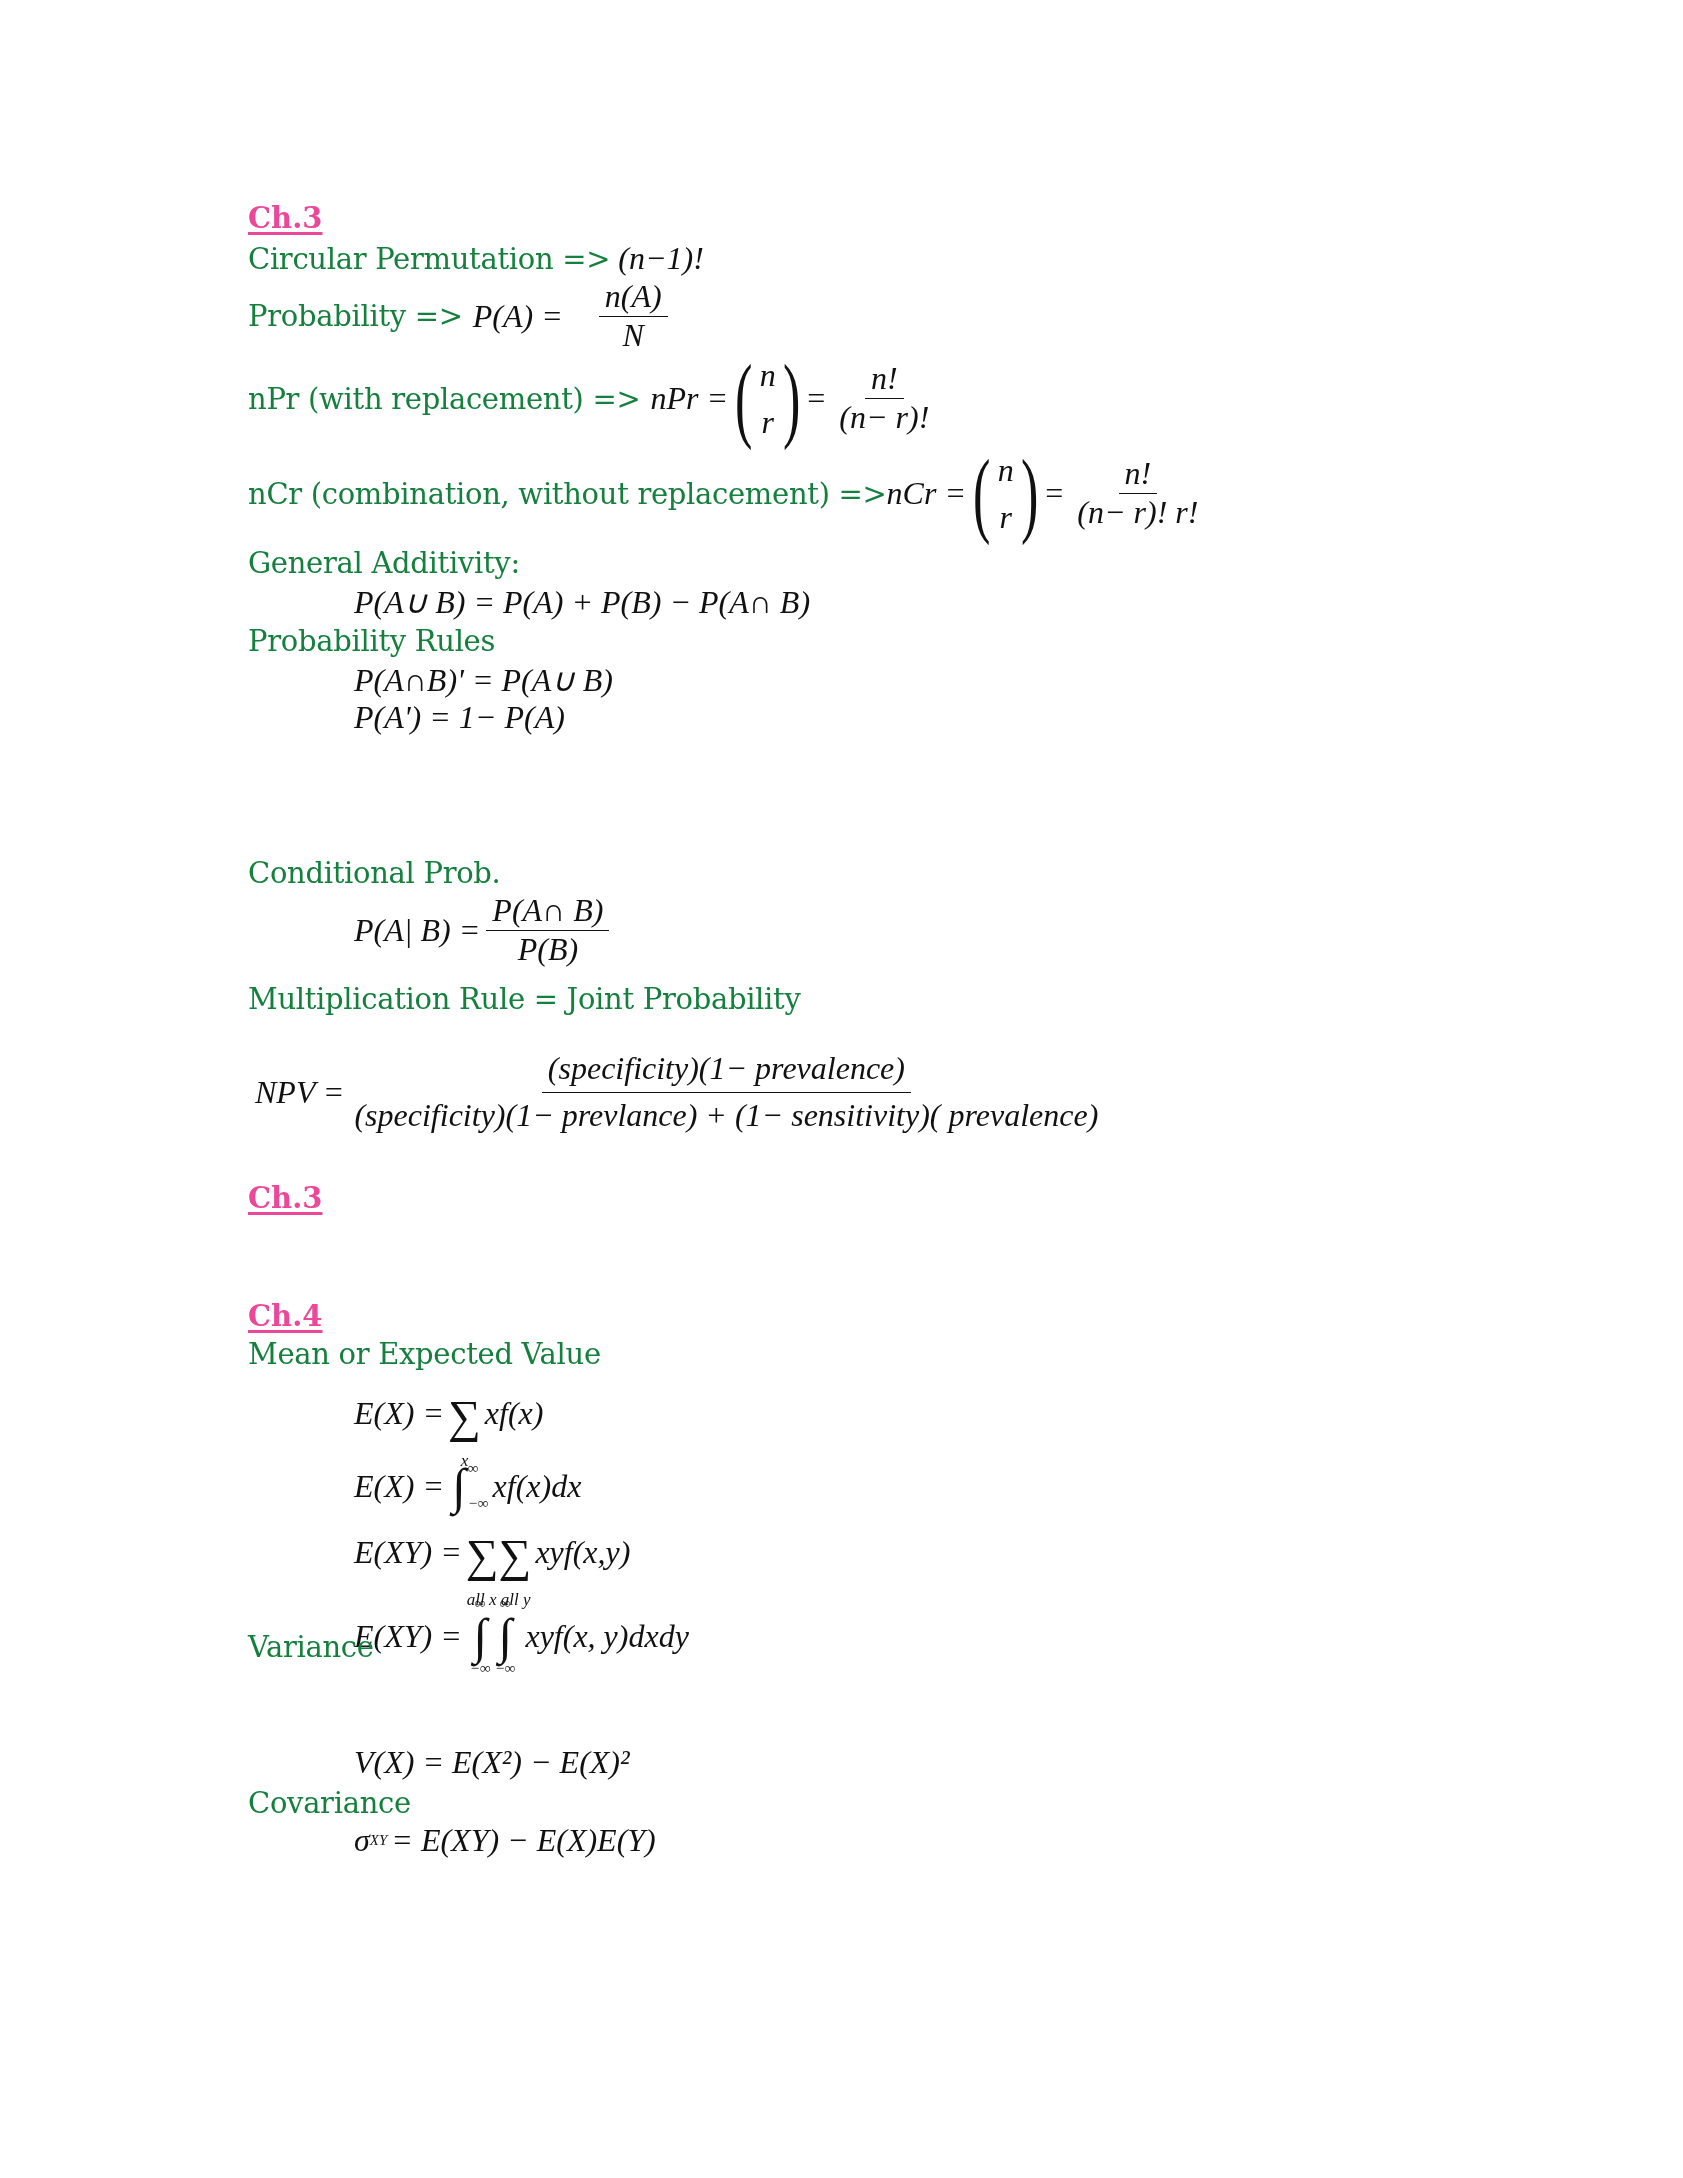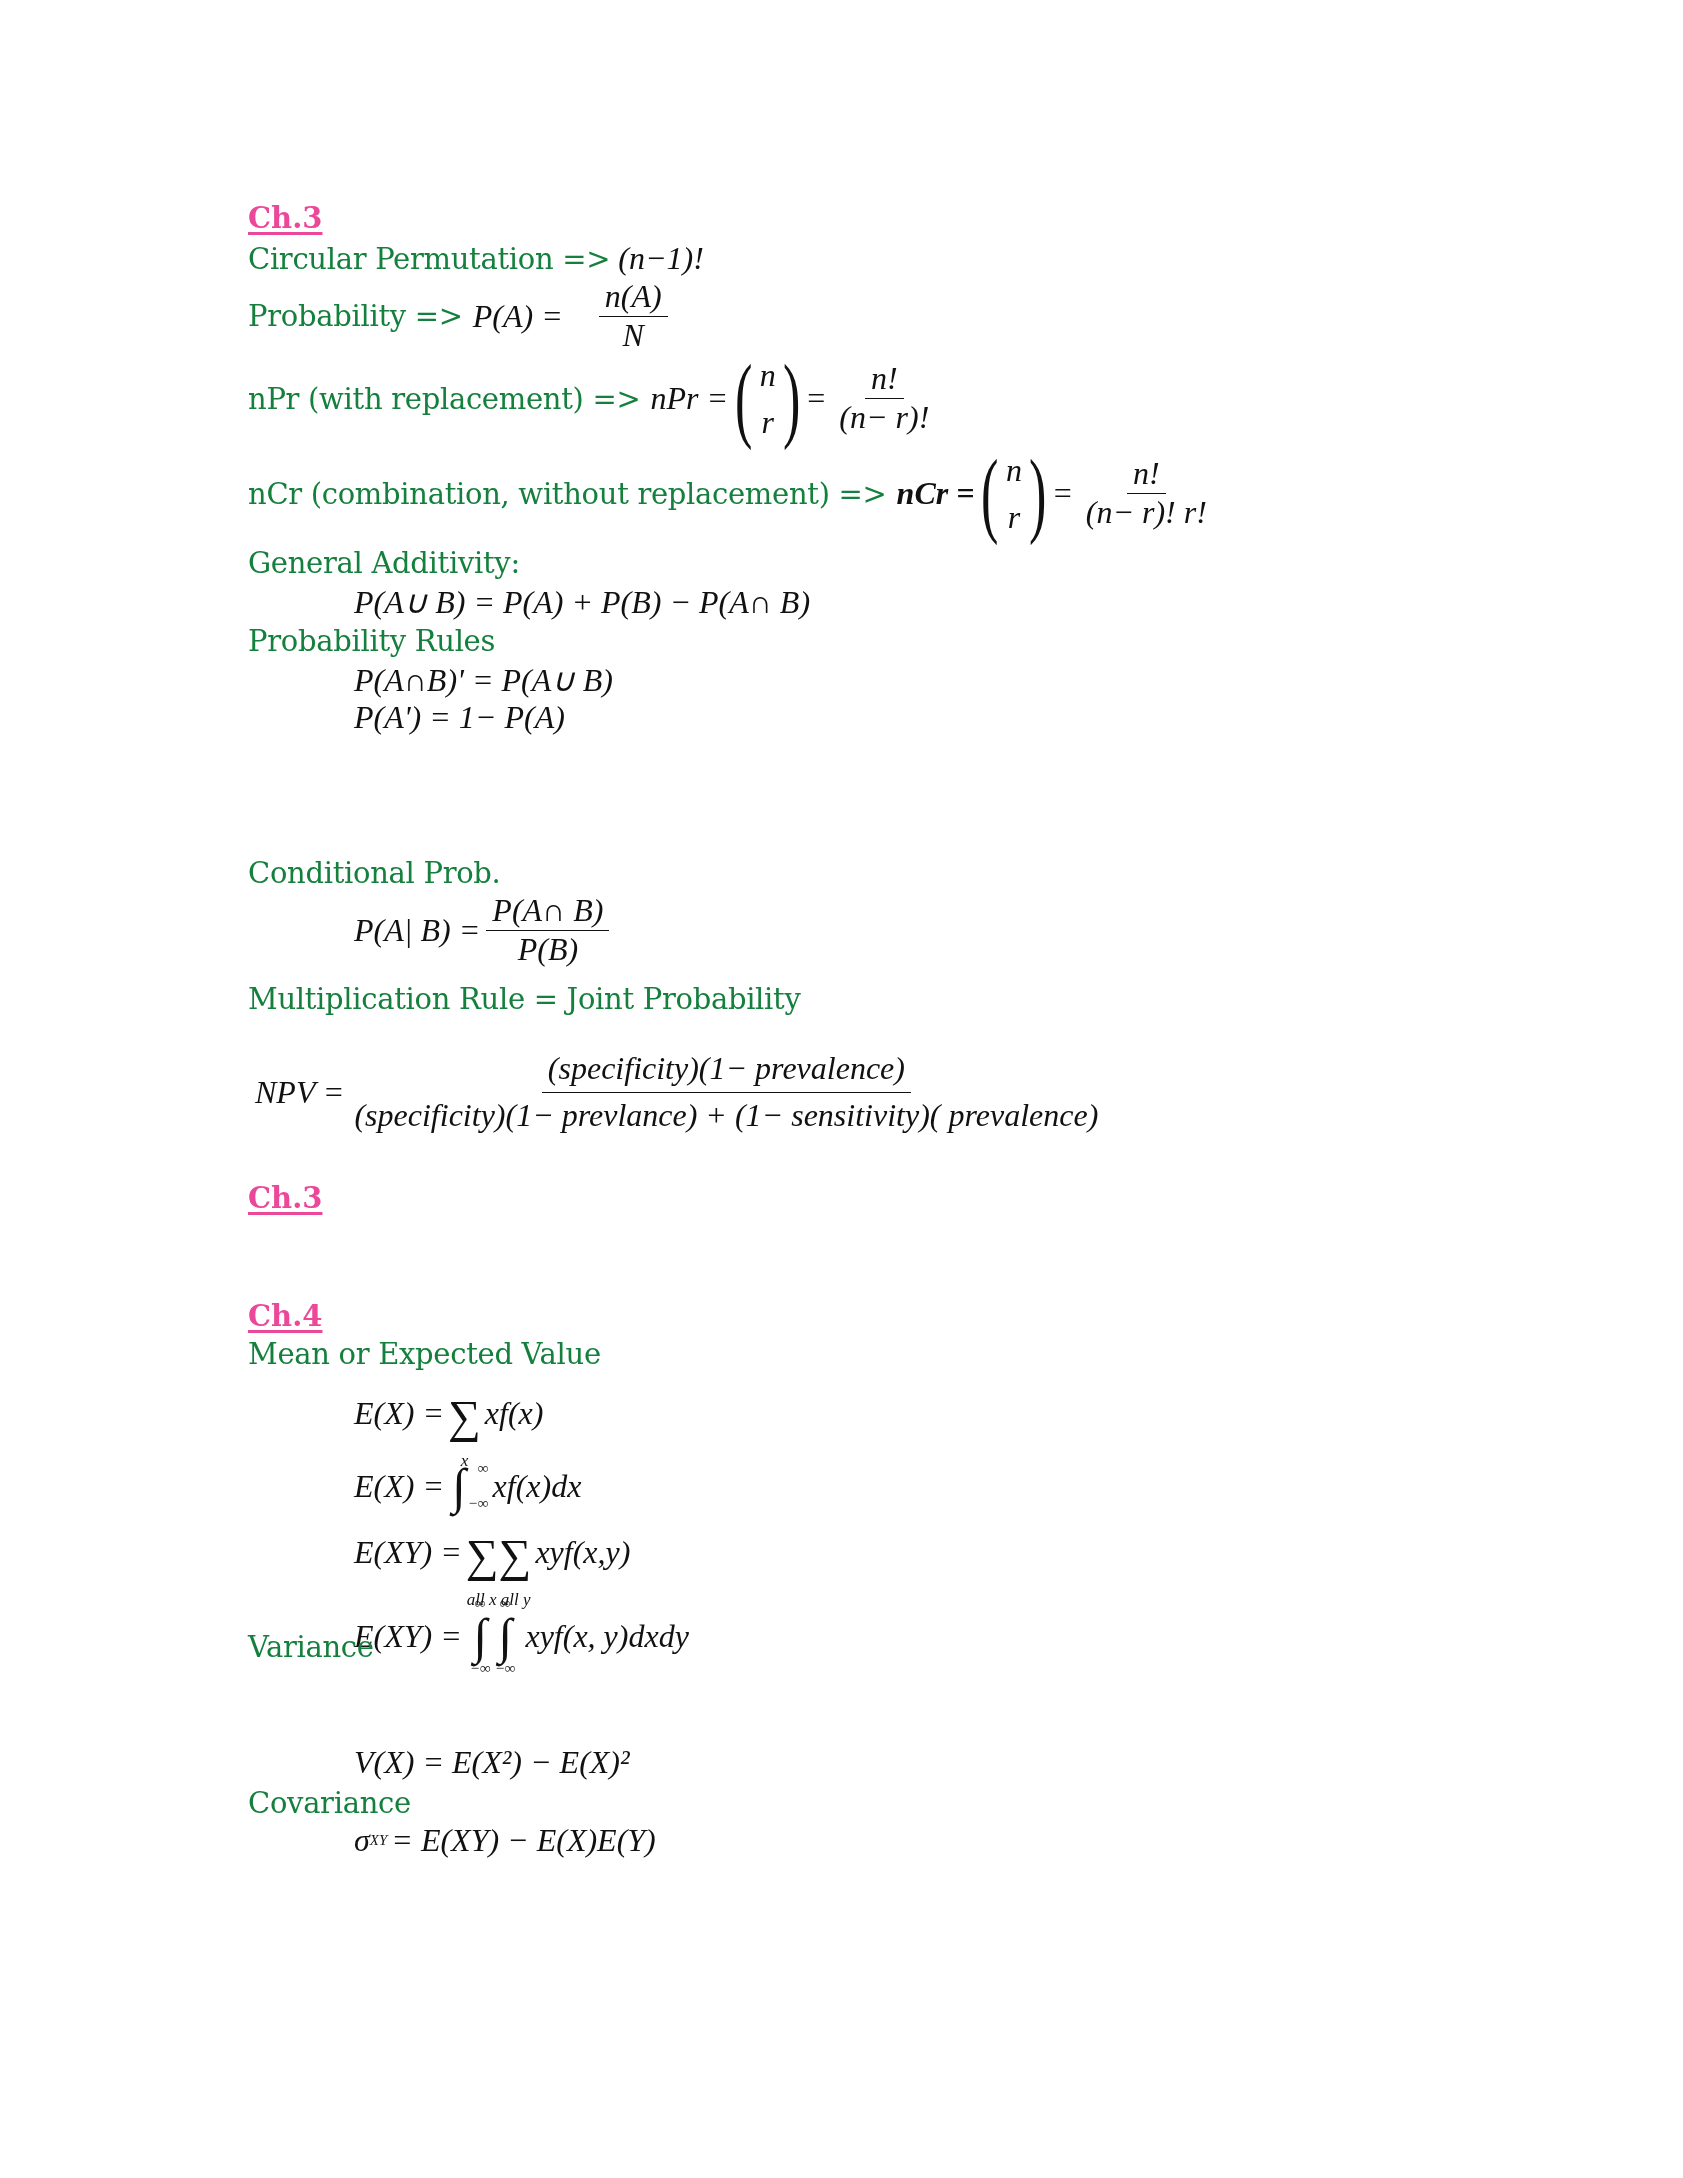--- a/index.html
+++ b/index.html
@@ -1,20 +1,20 @@
 <!DOCTYPE html>
 <html><head>
   <meta charset="utf-8">
   <style>
     html, body { margin: 0; padding: 0; background: #ffffff; }
     body { width: 1683px; height: 2178px; position: relative; overflow: hidden; color: #111; }
     .abs { position: absolute; white-space: nowrap; }
     .txt { font-family: "DejaVu Serif", serif; font-size: 29px; color: #15803d; letter-spacing: -0.3px; }
     .hd  { font-family: "DejaVu Serif", serif; font-size: 29px; font-weight: bold; text-decoration: underline; text-decoration-thickness: 3px; text-underline-offset: 4px; color: #ec4899; }
-    .m   { font-family: "Liberation Serif", serif; font-style: italic; font-size: 32px; color: #111; text-align: right; }
+    .m   { font-family: "Liberation Serif", serif; font-style: italic; font-size: 32px; color: #111; }
     .mr  { font-family: "Liberation Serif", serif; font-style: normal; }
     .frac { display: inline-flex; flex-direction: column; align-items: center; vertical-align: middle; margin-left: 36px; }
     .frac .num { padding: 0 6px 2px 6px; border-bottom: 1.6px solid #111; line-height: 1.05; }
     .frac .den { padding: 2px 6px 0 6px; line-height: 1.05; }
     .binom { display: inline-flex; align-items: center; vertical-align: middle; }
     .binom .paren { font-family: "Liberation Serif", serif; font-style: normal; font-size: 95px; font-weight: 100; line-height: 1; transform: scaleX(0.55); color:#111; }
     .binom .stack { display: inline-flex; flex-direction: column; align-items: center; line-height: 1.45; }
     .row { display: flex; align-items: center; }
     .sumop { display: inline-flex; flex-direction: column; align-items: center; vertical-align: middle; }
     .sumop .sym { font-family: "Liberation Serif", serif; font-style: normal; font-size: 46px; line-height: 1; }
@@ -56,21 +56,21 @@
   </span>
   <span class="m mr">=</span>
   <span class="frac m" style="margin-left:8px;">
     <span class="num">n!</span>
     <span class="den">(n− r)!</span>
   </span>
 </div>
 
 <div class="abs row" style="left:248px; top:446px;">
   <span class="txt">nCr (combination, without replacement) =&gt; </span>
-  <span class="m" style="margin-left:10px;font-weight:bold;">nCr =</span>
+  <span class="m" style="">nCr =</span>
   <span class="binom m">
     <span class="paren">(</span>
     <span class="stack">
       <span>n</span>
       <span>r</span>
     </span>
     <span class="paren">)</span>
   </span>
   <span class="m mr">=</span>
   <span class="frac m" style="margin-left:8px;">

